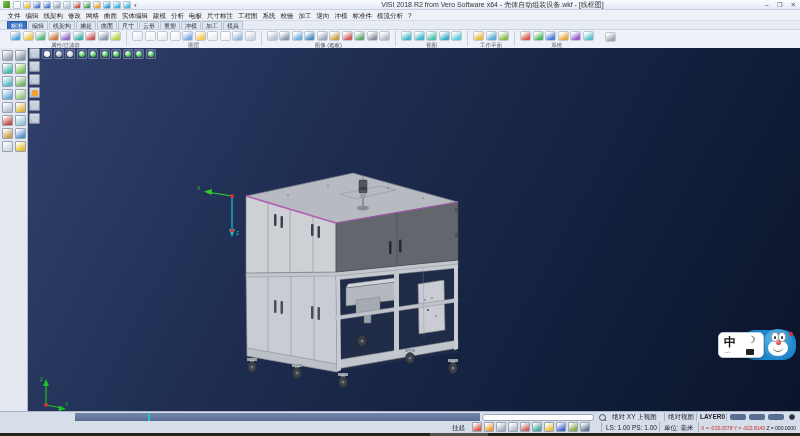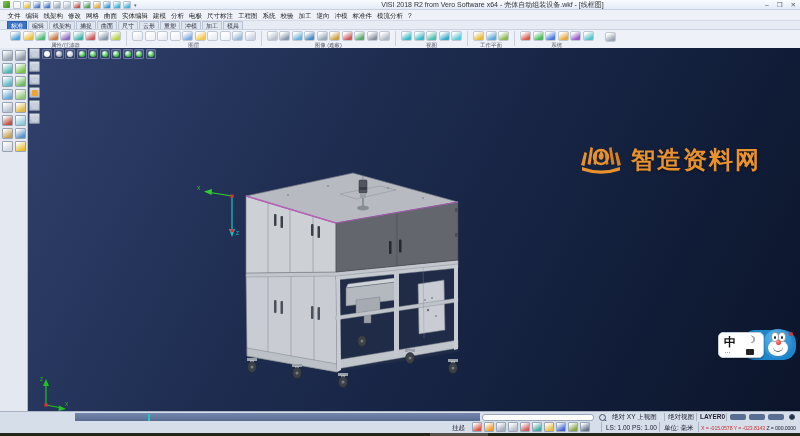--- a/index.html
+++ b/index.html
@@ -462,36 +462,20 @@
         <i></i>
       </span>
       <span class="sbtn" style="--c: #c7cfdc;">
         <i></i>
       </span>
       <span class="sbtn" style="--c: #c7cfdc;">
         <i></i>
       </span>
     </div>
 
-  <div class="watermark">
-    <svg width="46" height="34" viewBox="0 0 46 34">
-      <g fill="#e8912d">
-        <path d="M3 22 L6.5 9 L9 10 L6.5 23 Z"></path>
-        <path d="M9.5 21 L12.5 4 L15 5 L12.5 22 Z"></path>
-        <path d="M15.5 21 L17.5 8 L19.5 8.8 L18 22 Z"></path>
-        <path d="M43 22 L39.5 9 L37 10 L39.5 23 Z" fill="#d9801f"></path>
-        <path d="M36.5 21 L33.5 4 L31 5 L33.5 22 Z" fill="#d9801f"></path>
-        <path d="M30.5 21 L28.5 8 L26.5 8.8 L28 22 Z" fill="#d9801f"></path>
-        <path d="M23 7.5 C25 10.5 26.5 11.5 25.3 15 C24.6 17 22.3 17.3 21.2 15.5 C19.8 13 21.5 11 23 7.5 Z"></path>
-        <path d="M4 24 Q23 31 42 24 L42 27.5 Q23 34 4 27.5 Z"></path>
-      </g>
-      <circle cx="23" cy="14" r="7" fill="none" stroke="#e8912d" stroke-width="2.4"></circle>
-    </svg>
-    <span class="wm-text">智造资料网</span>
-  </div>
 
   <div class="ime">
     <div class="blob"></div>
     <div class="d-head"></div>
     <div class="d-face"></div>
     <div class="d-eye l">
         <span class="d-pupil"></span>
       </div>
     <div class="d-eye r">
         <span class="d-pupil"></span>

